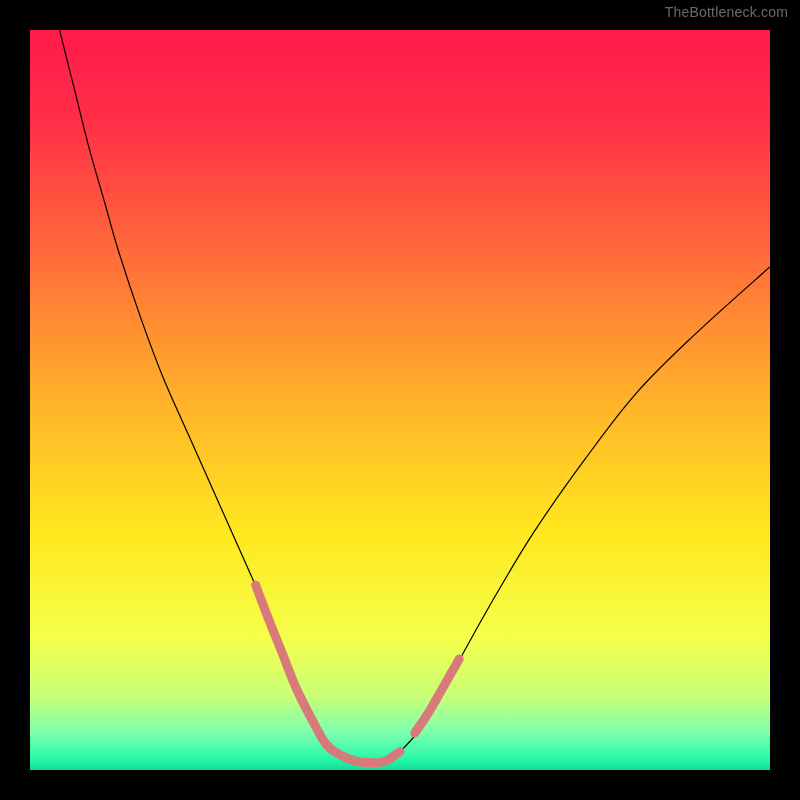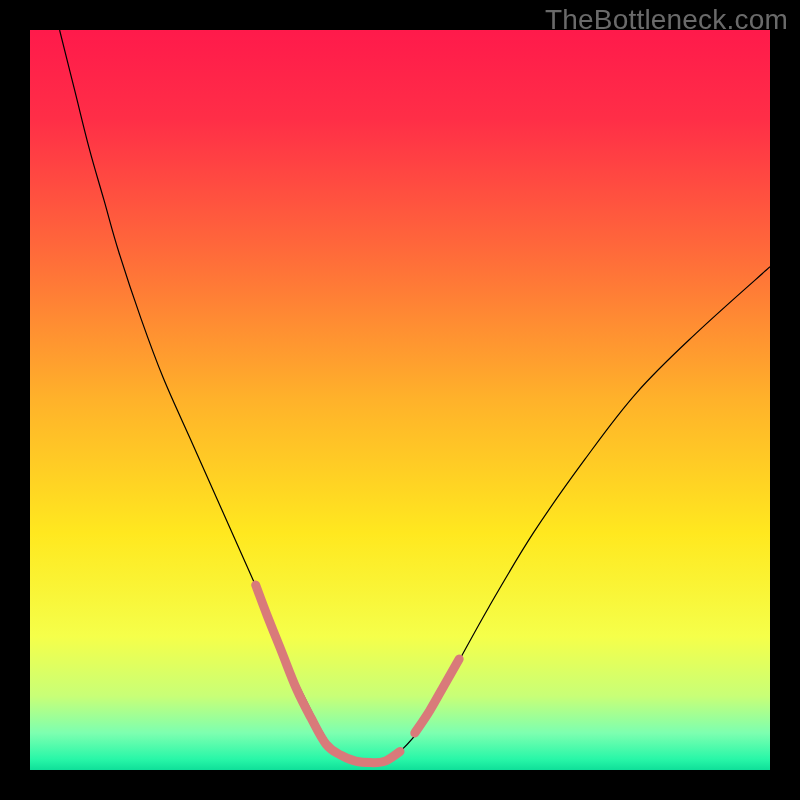--- a/index.html
+++ b/index.html
@@ -32,21 +32,21 @@
     left: 0;
     top: 0;
     width: 100%;
     height: 100%;
   }
   .watermark {
     position: absolute;
     top: 4px;
     right: 12px;
     color: #6a6a6a;
-    font-size: 28px;
+    font-size: 14px;
     font-weight: 500;
     letter-spacing: 0.2px;
     user-select: none;
   }
   svg.curve {
     position: absolute;
     left: 0;
     top: 0;
     width: 100%;
     height: 100%;

